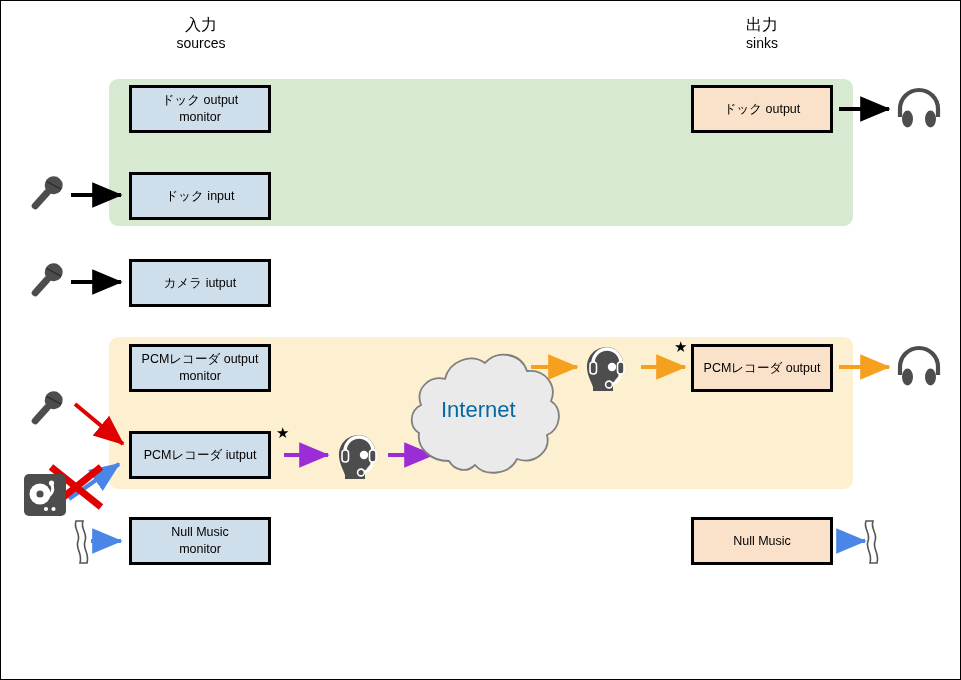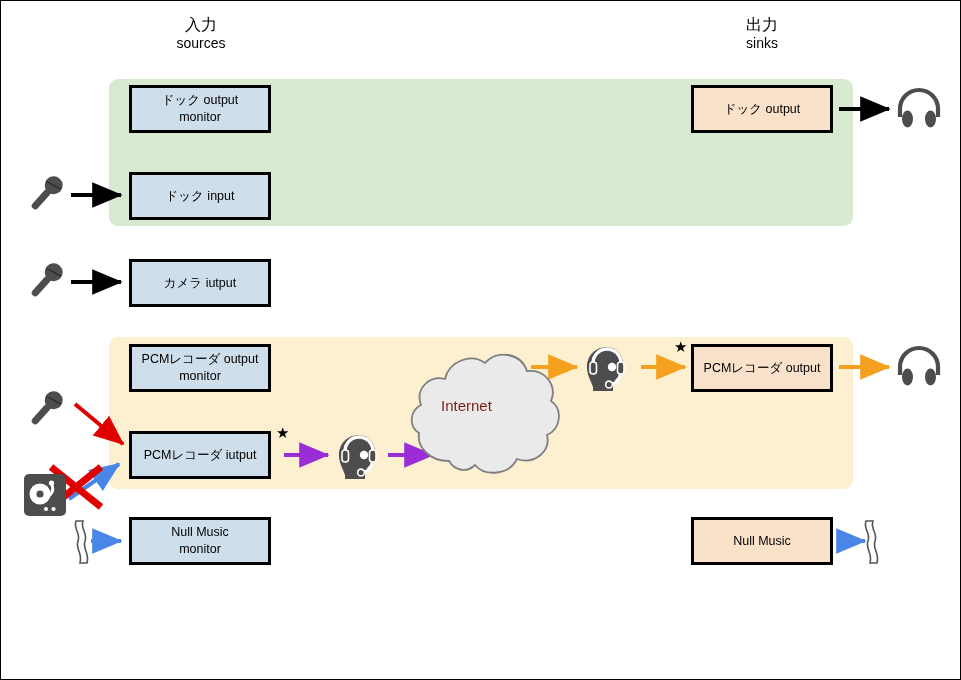--- a/index.html
+++ b/index.html
@@ -75,22 +75,22 @@
   }
 
   
   .icon {
     position: absolute;
   }
   .icon svg { display: block; }
 
   .cloud-label {
     position: absolute;
-    font-size: 15px;
-    color: #7f1d1d;
+    font-size: 22px;
+    color: #0369a1;
     white-space: nowrap;
   }
 </style>
 </head>
 <body>
 
 <div id="canvas">
 
   <div class="panel panel-green" style="left:108px; top:78px; width:744px; height:147px;"></div>
   <div class="panel panel-orange" style="left:108px; top:336px; width:744px; height:152px;"></div>

